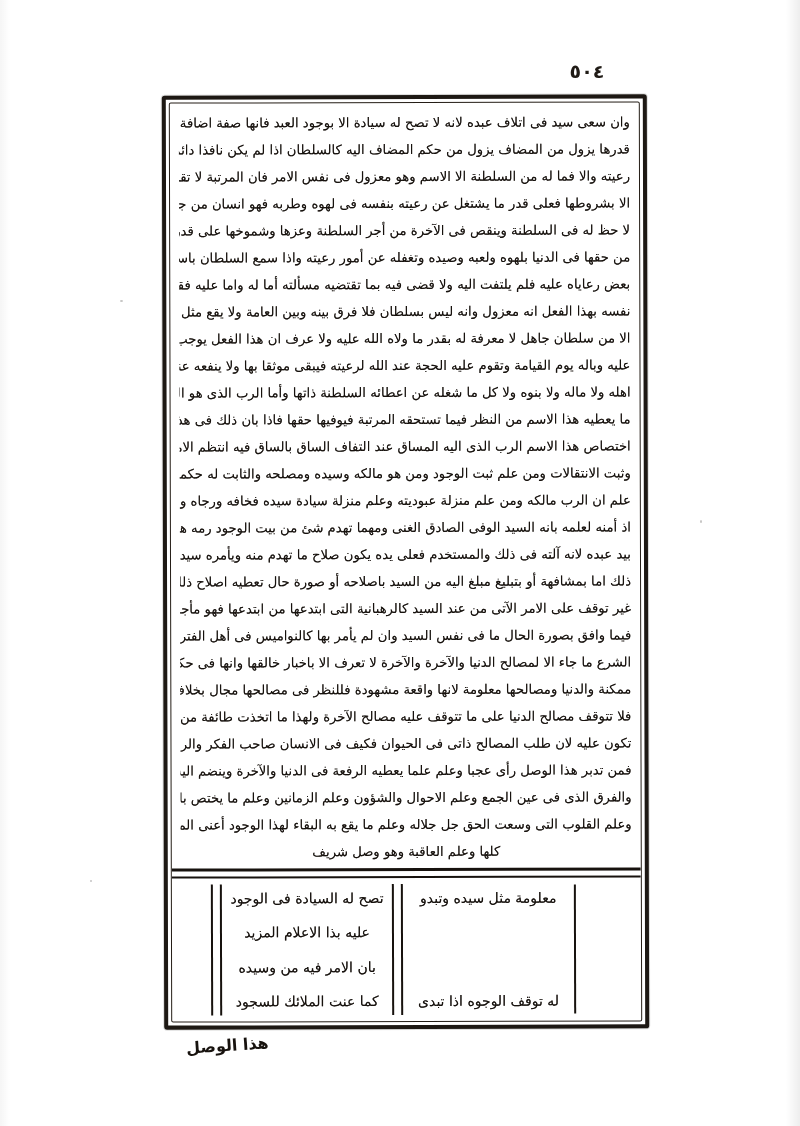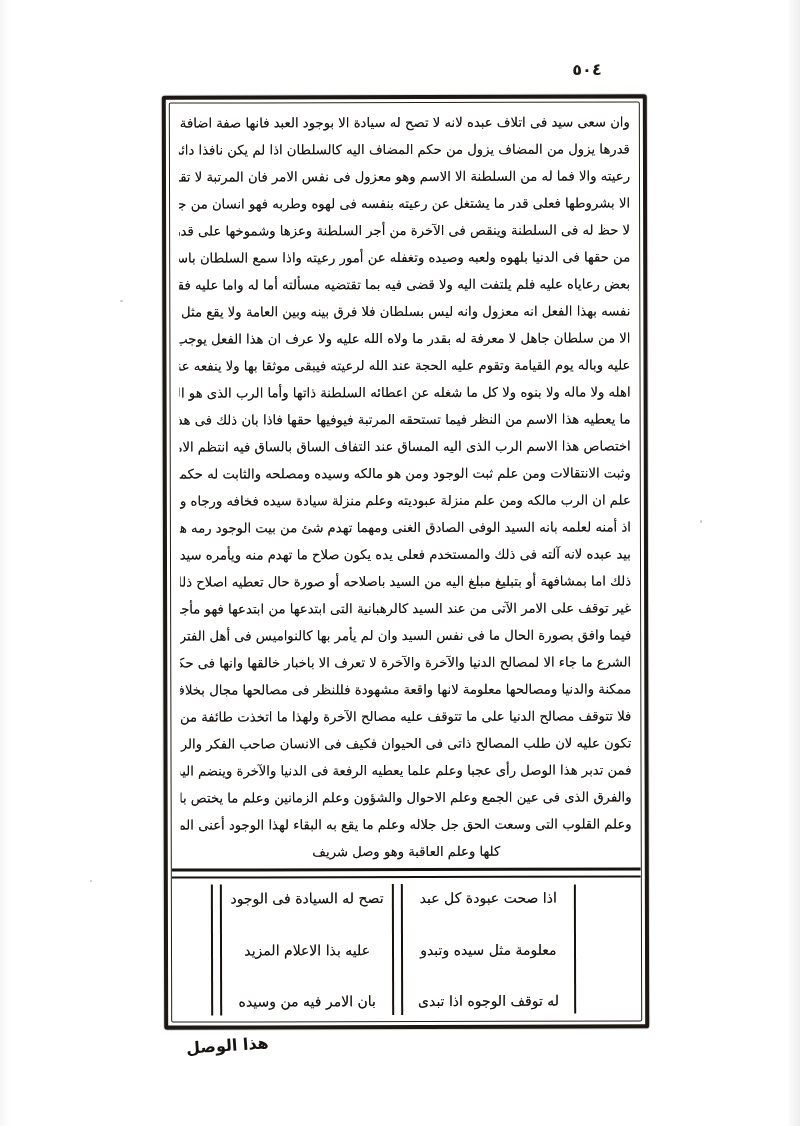--- a/index.html
+++ b/index.html
@@ -8,21 +8,21 @@
   body { font-family:"DejaVu Sans", sans-serif; color:var(--ink); position:relative; }
 
   .scan { position:absolute; inset:0; background:var(--paper); }
   
   .scan::before { content:""; position:absolute; right:0; top:0; bottom:0; width:14px;
       background:linear-gradient(to right, rgba(0,0,0,0), rgba(0,0,0,0.07)); pointer-events:none; }
   .scan::after { content:""; position:absolute; left:0; top:0; bottom:0; width:10px;
       background:linear-gradient(to left, rgba(0,0,0,0), rgba(0,0,0,0.04)); pointer-events:none; }
 
   .page-number { position:absolute; top:60px; left:552px; width:70px; text-align:center;
-      font-size:16px; font-weight:bold; letter-spacing:3px; color:#201b16; }
+      font-size:19px; font-weight:bold; letter-spacing:3px; color:#201b16; }
 
   .frame { position:absolute; left:163px; top:95px; width:485px; height:934px;
       border:4px solid #1d1813; border-radius:3px; transform:rotate(-0.15deg);
       background:var(--paper); box-shadow:0 0 0 1px rgba(30,24,18,0.15); }
   .frame-inner { position:absolute; inset:3px; border:1.5px solid #241d16; border-radius:2px;
       padding:6px 9px 0 9px; direction:rtl; overflow:hidden; }
 
   .prose { width:100%; }
   .line { height:27px; line-height:27px; font-size:13.2px; white-space:nowrap; overflow:hidden;
       text-align:justify; text-align-last:justify; color:#17120e;
@@ -90,29 +90,29 @@
         <div class="line">وعلم القلوب التى وسعت الحق جل جلاله وعلم ما يقع به البقاء لهذا الوجود أعنى الموجودات</div>
         <div class="line center">كلها وعلم العاقبة وهو وصل شريف</div>
       </div>
 
       <div class="hr-double"></div>
 
       <div class="verses">
         <div class="v-spacer-right"></div>
         <div class="v-rule-single"></div>
         <div class="v-col">
-          <div class="v-cell">اذا صحت عبودة كل عبد</div>
           <div class="v-cell">معلومة مثل سيده وتبدو</div>
           <div class="v-cell">له توقف الوجوه اذا تبدى</div>
         </div>
         <div class="v-rule-double"></div>
         <div class="v-col">
           <div class="v-cell">تصح له السيادة فى الوجود</div>
           <div class="v-cell">عليه بذا الاعلام المزيد</div>
           <div class="v-cell">بان الامر فيه من وسيده</div>
+          <div class="v-cell">كما عنت الملائك للسجود</div>
         </div>
         <div class="v-rule-double"></div>
         <div class="v-spacer-left"></div>
       </div>
 
     </div>
   </div>
 
   <div class="catchword">هذا الوصل</div>
 

